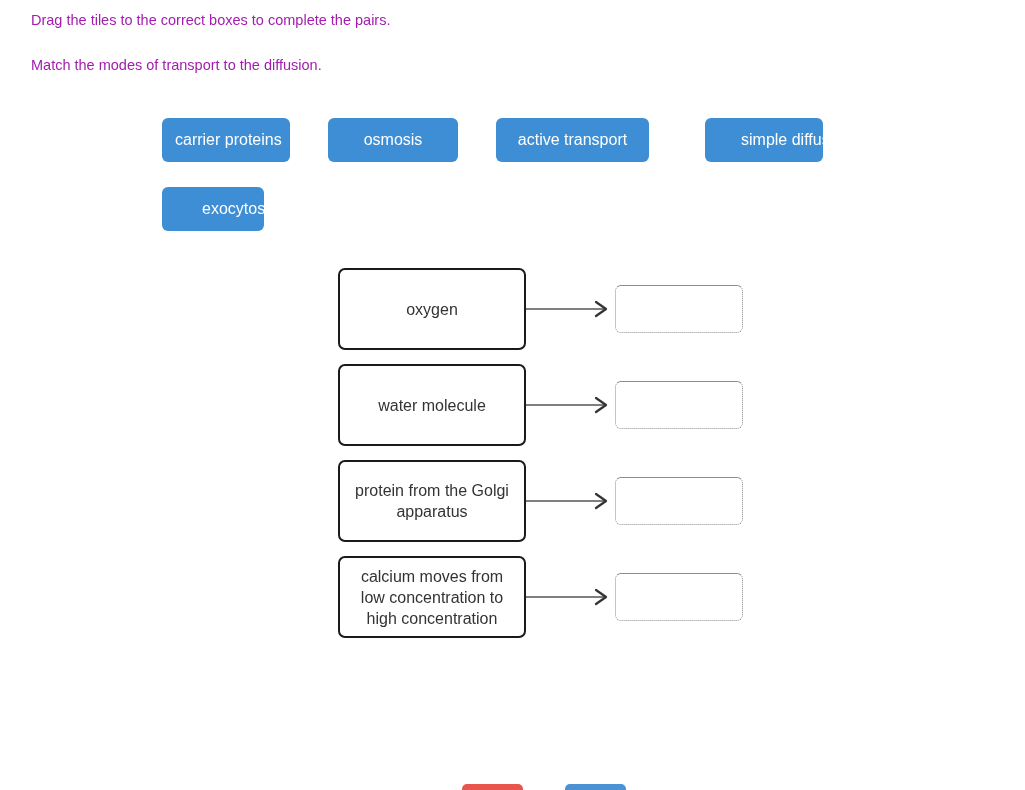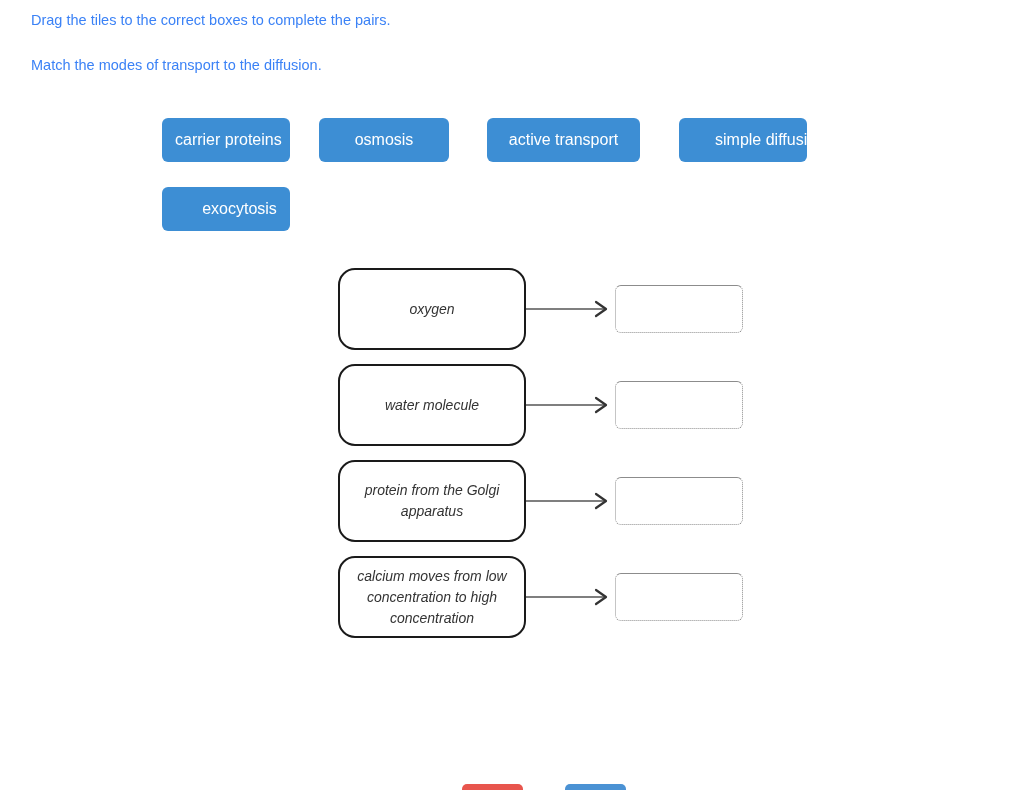--- a/index.html
+++ b/index.html
@@ -22,21 +22,21 @@
   .instructions {
     position: absolute;
     left: 31px;
     top: 10px;
     width: 800px;
   }
   .instructions p {
     margin: 0;
     font-size: 14.5px;
     line-height: 21px;
-    color: #3b82f6;
+    color: #a21caf;
   }
   .instructions p.second {
     margin-top: 24px;
   }
 
   
   .tile-tray {
     position: absolute;
     left: 162px;
     top: 118px;
@@ -60,53 +60,52 @@
     font-family: "Liberation Sans", sans-serif;
     font-size: 16px;
     white-space: nowrap;
     text-align: center;
     cursor: move;
     box-sizing: border-box;
     user-select: none;
   }
   
   .tile.t0 { margin-left: 0px;  width: 128px; }
-  .tile.t1 { margin-left: 29px; width: 130px; }
+  .tile.t1 { margin-left: 38px; width: 130px; }
   .tile.t2 { margin-left: 38px; width: 153px; }
-  .tile.t3 { margin-left: 39px; width: 128px; padding-left: 36px; }
-  .tile.t4 { margin-left: 0px;  width: 128px; padding-left: 40px; }
+  .tile.t3 { margin-left: 56px; width: 118px; padding-left: 36px; }
+  .tile.t4 { margin-left: 0px;  width: 102px; padding-left: 40px; }
 
   
   .pairs {
     position: absolute;
     left: 338px;
     top: 268px;
   }
   .pair-row {
     display: flex;
     align-items: center;
     margin-bottom: 14px;
     height: 82px;
   }
   .prompt-box {
     width: 188px;
     height: 82px;
     box-sizing: border-box;
     border: 2px solid #1a1a1a;
-    border-radius: 17px;
+    border-radius: 7px;
     background: #ffffff;
     display: flex;
     align-items: center;
     justify-content: center;
     text-align: center;
     padding: 4px 8px;
-    font-size: 14px;
+    font-size: 16px;
     line-height: 21px;
     color: #333333;
-    font-style: italic;
   }
   .arrow {
     width: 89px;
     height: 22px;
     flex: 0 0 89px;
     display: block;
   }
   .drop-box {
     width: 128px;
     height: 48px;

